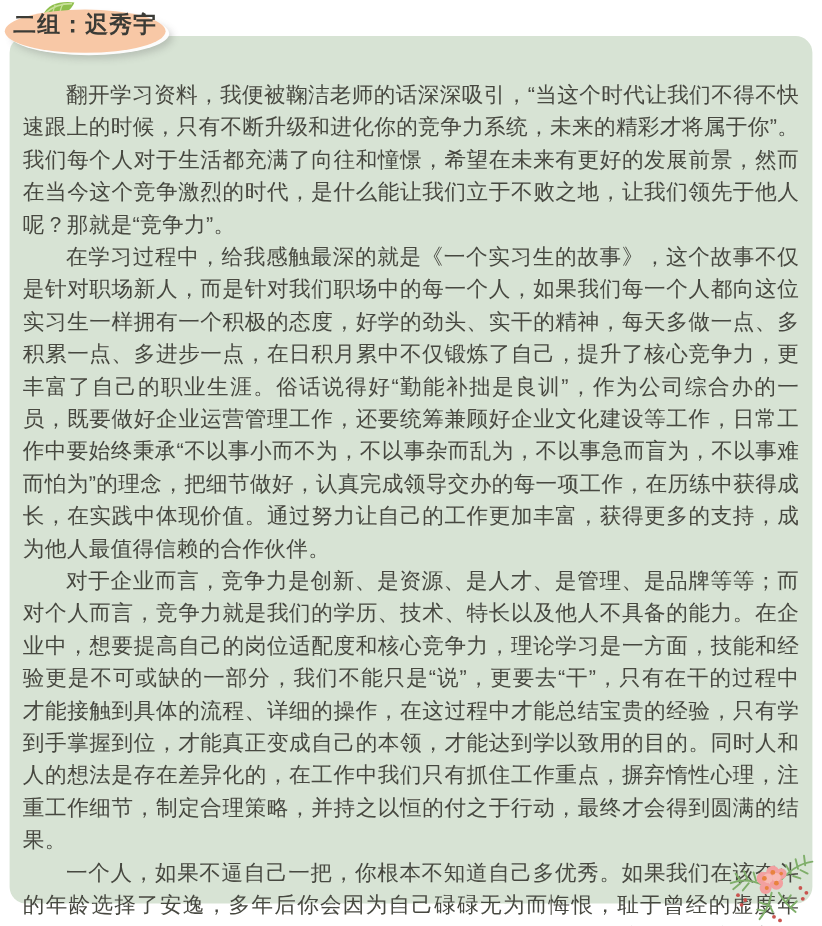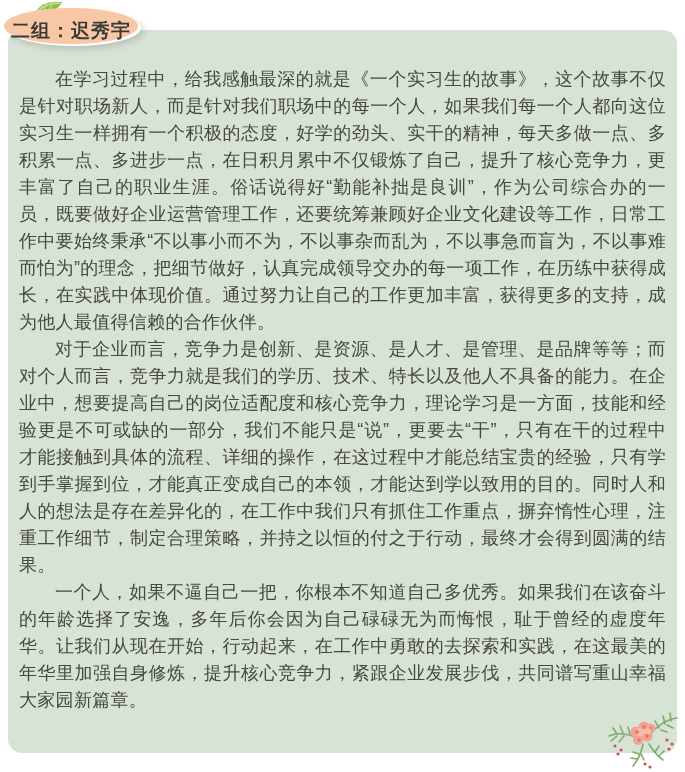--- a/index.html
+++ b/index.html
@@ -26,21 +26,21 @@
     }
     .badge {
       position: absolute;
       left: 4px;
       top: 8px;
       width: 134px;
       height: 36px;
       background: var(--badge_bg, #f8c8a6);
       border-radius: 50%;
       display: flex;
-      align-items: flex-end;
+      align-items: flex-start;
       justify-content: center;
       box-shadow: 3px 2px 0 rgba(255,255,255,0.95), 6px 5px 6px rgba(90,90,90,0.25);
       z-index: 3;
     }
     .badge-label {
       font-size: 19px;
       font-weight: bold;
       color: var(--badge_text, #3b3b36);
       letter-spacing: 1px;
       white-space: nowrap;
@@ -78,20 +78,21 @@
     }
   </style>
 </head>
 <body>
 
 <div class="page">
 
   <div class="content-card"></div>
 
   <div class="article">
+    <p>翻开学习资料，我便被鞠洁老师的话深深吸引，“当这个时代让我们不得不快速跟上的时候，只有不断升级和进化你的竞争力系统，未来的精彩才将属于你”。我们每个人对于生活都充满了向往和憧憬，希望在未来有更好的发展前景，然而在当今这个竞争激烈的时代，是什么能让我们立于不败之地，让我们领先于他人呢？那就是“竞争力”。</p>
     <p>在学习过程中，给我感触最深的就是《一个实习生的故事》，这个故事不仅是针对职场新人，而是针对我们职场中的每一个人，如果我们每一个人都向这位实习生一样拥有一个积极的态度，好学的劲头、实干的精神，每天多做一点、多积累一点、多进步一点，在日积月累中不仅锻炼了自己，提升了核心竞争力，更丰富了自己的职业生涯。俗话说得好“勤能补拙是良训”，作为公司综合办的一员，既要做好企业运营管理工作，还要统筹兼顾好企业文化建设等工作，日常工作中要始终秉承“不以事小而不为，不以事杂而乱为，不以事急而盲为，不以事难而怕为”的理念，把细节做好，认真完成领导交办的每一项工作，在历练中获得成长，在实践中体现价值。通过努力让自己的工作更加丰富，获得更多的支持，成为他人最值得信赖的合作伙伴。</p>
     <p>对于企业而言，竞争力是创新、是资源、是人才、是管理、是品牌等等；而对个人而言，竞争力就是我们的学历、技术、特长以及他人不具备的能力。在企业中，想要提高自己的岗位适配度和核心竞争力，理论学习是一方面，技能和经验更是不可或缺的一部分，我们不能只是“说”，更要去“干”，只有在干的过程中才能接触到具体的流程、详细的操作，在这过程中才能总结宝贵的经验，只有学到手掌握到位，才能真正变成自己的本领，才能达到学以致用的目的。同时人和人的想法是存在差异化的，在工作中我们只有抓住工作重点，摒弃惰性心理，注重工作细节，制定合理策略，并持之以恒的付之于行动，最终才会得到圆满的结果。</p>
     <p>一个人，如果不逼自己一把，你根本不知道自己多优秀。如果我们在该奋斗的年龄选择了安逸，多年后你会因为自己碌碌无为而悔恨，耻于曾经的虚度年华。让我们从现在开始，行动起来，在工作中勇敢的去探索和实践，在这最美的年华里加强自身修炼，提升核心竞争力，紧跟企业发展步伐，共同谱写重山幸福大家园新篇章。</p>
   </div>
 
   <svg class="leaf" viewBox="0 0 30 15">
     <path d="M2 13 Q8 1 28 3 Q24 13 10 14 Q5 14 2 13 Z" fill="#8fbf4d"></path>
     <path d="M4 12 Q12 4 26 4" stroke="#c8e09a" stroke-width="1.6" fill="none"></path>
     <path d="M10 12 Q11 7 12 5 M16 11 Q17 7 18 5" stroke="#c8e09a" stroke-width="1.1" fill="none"></path>
   </svg>

